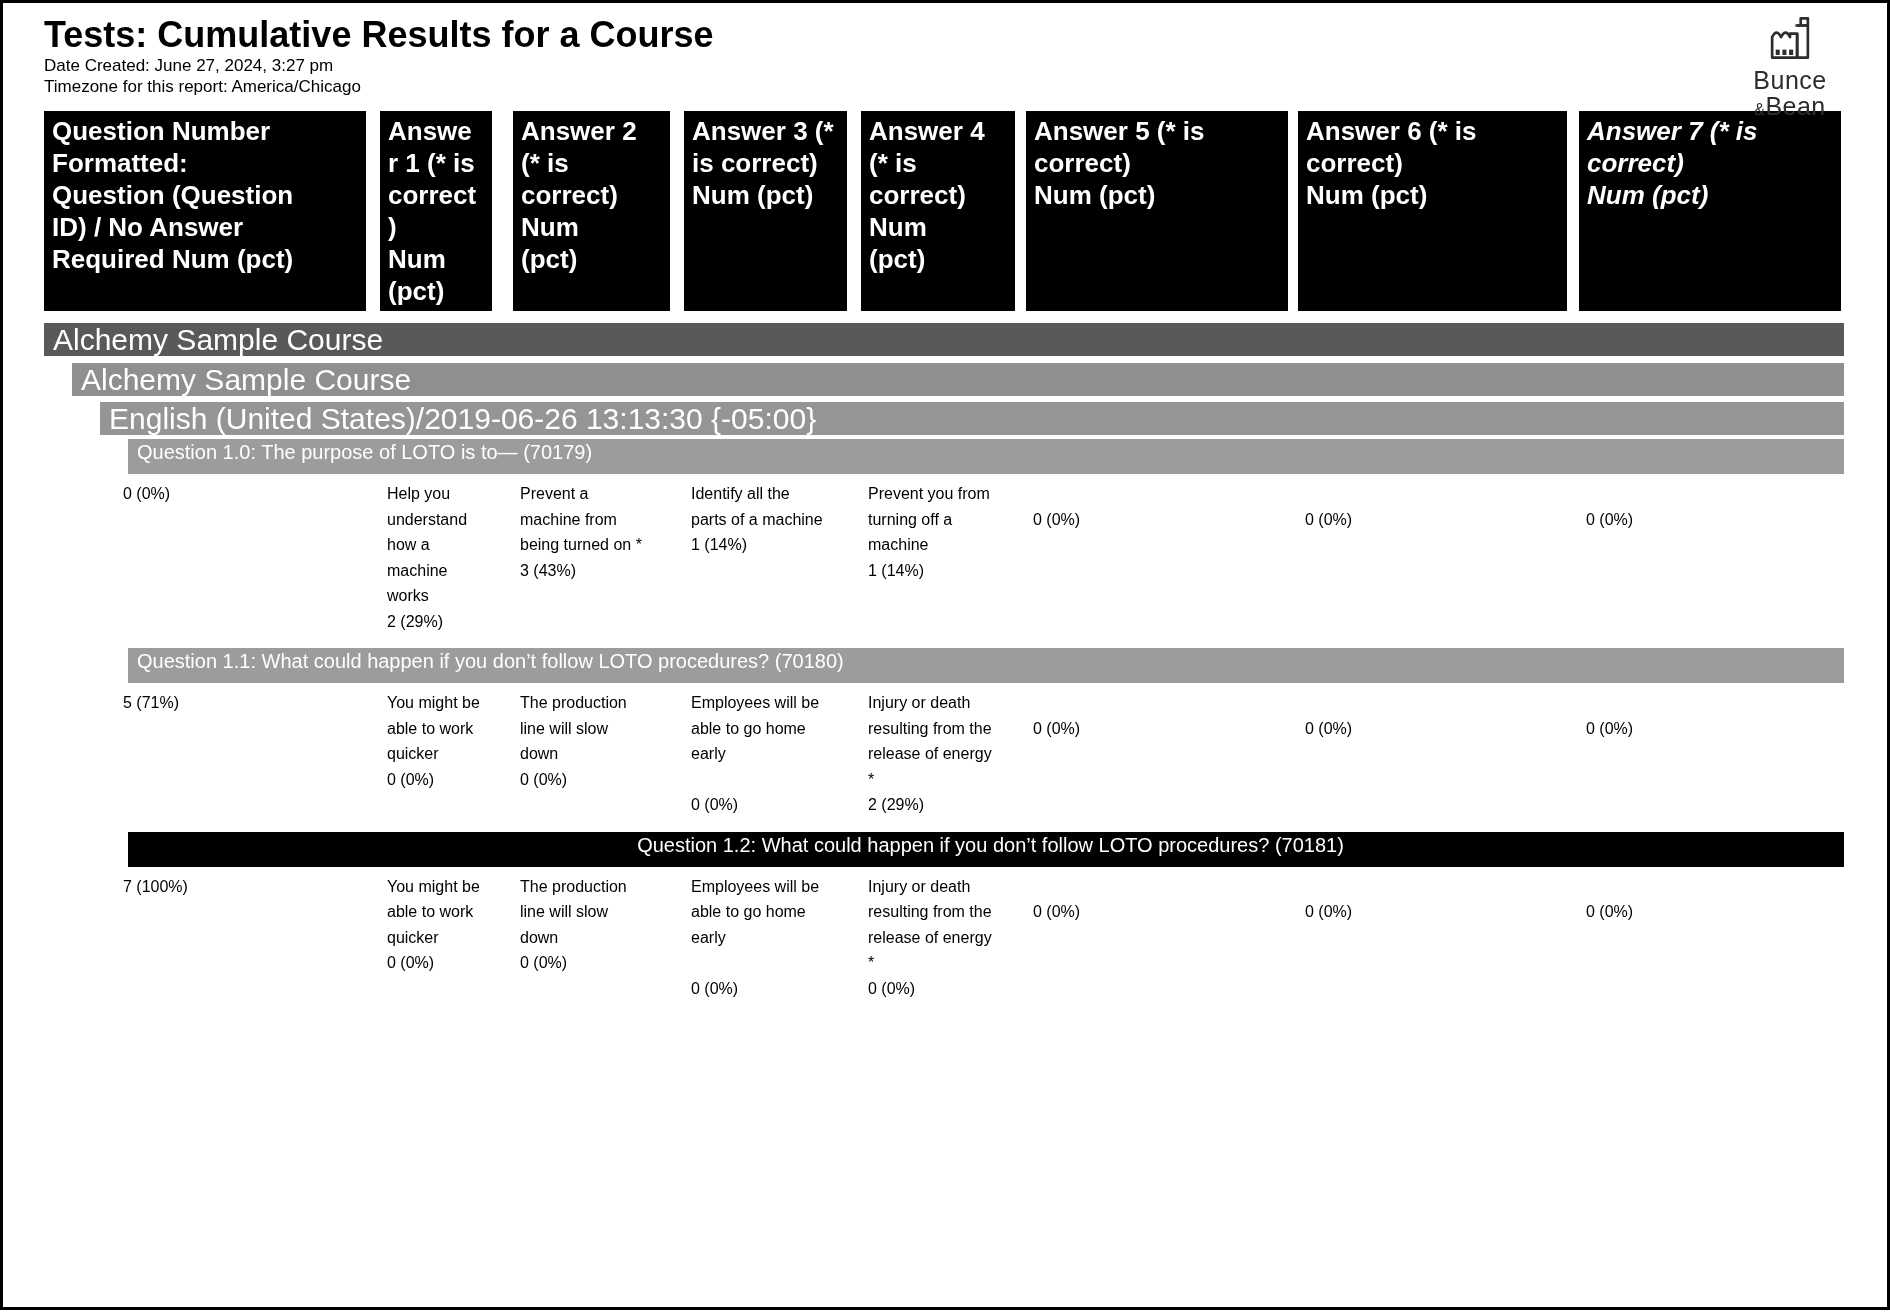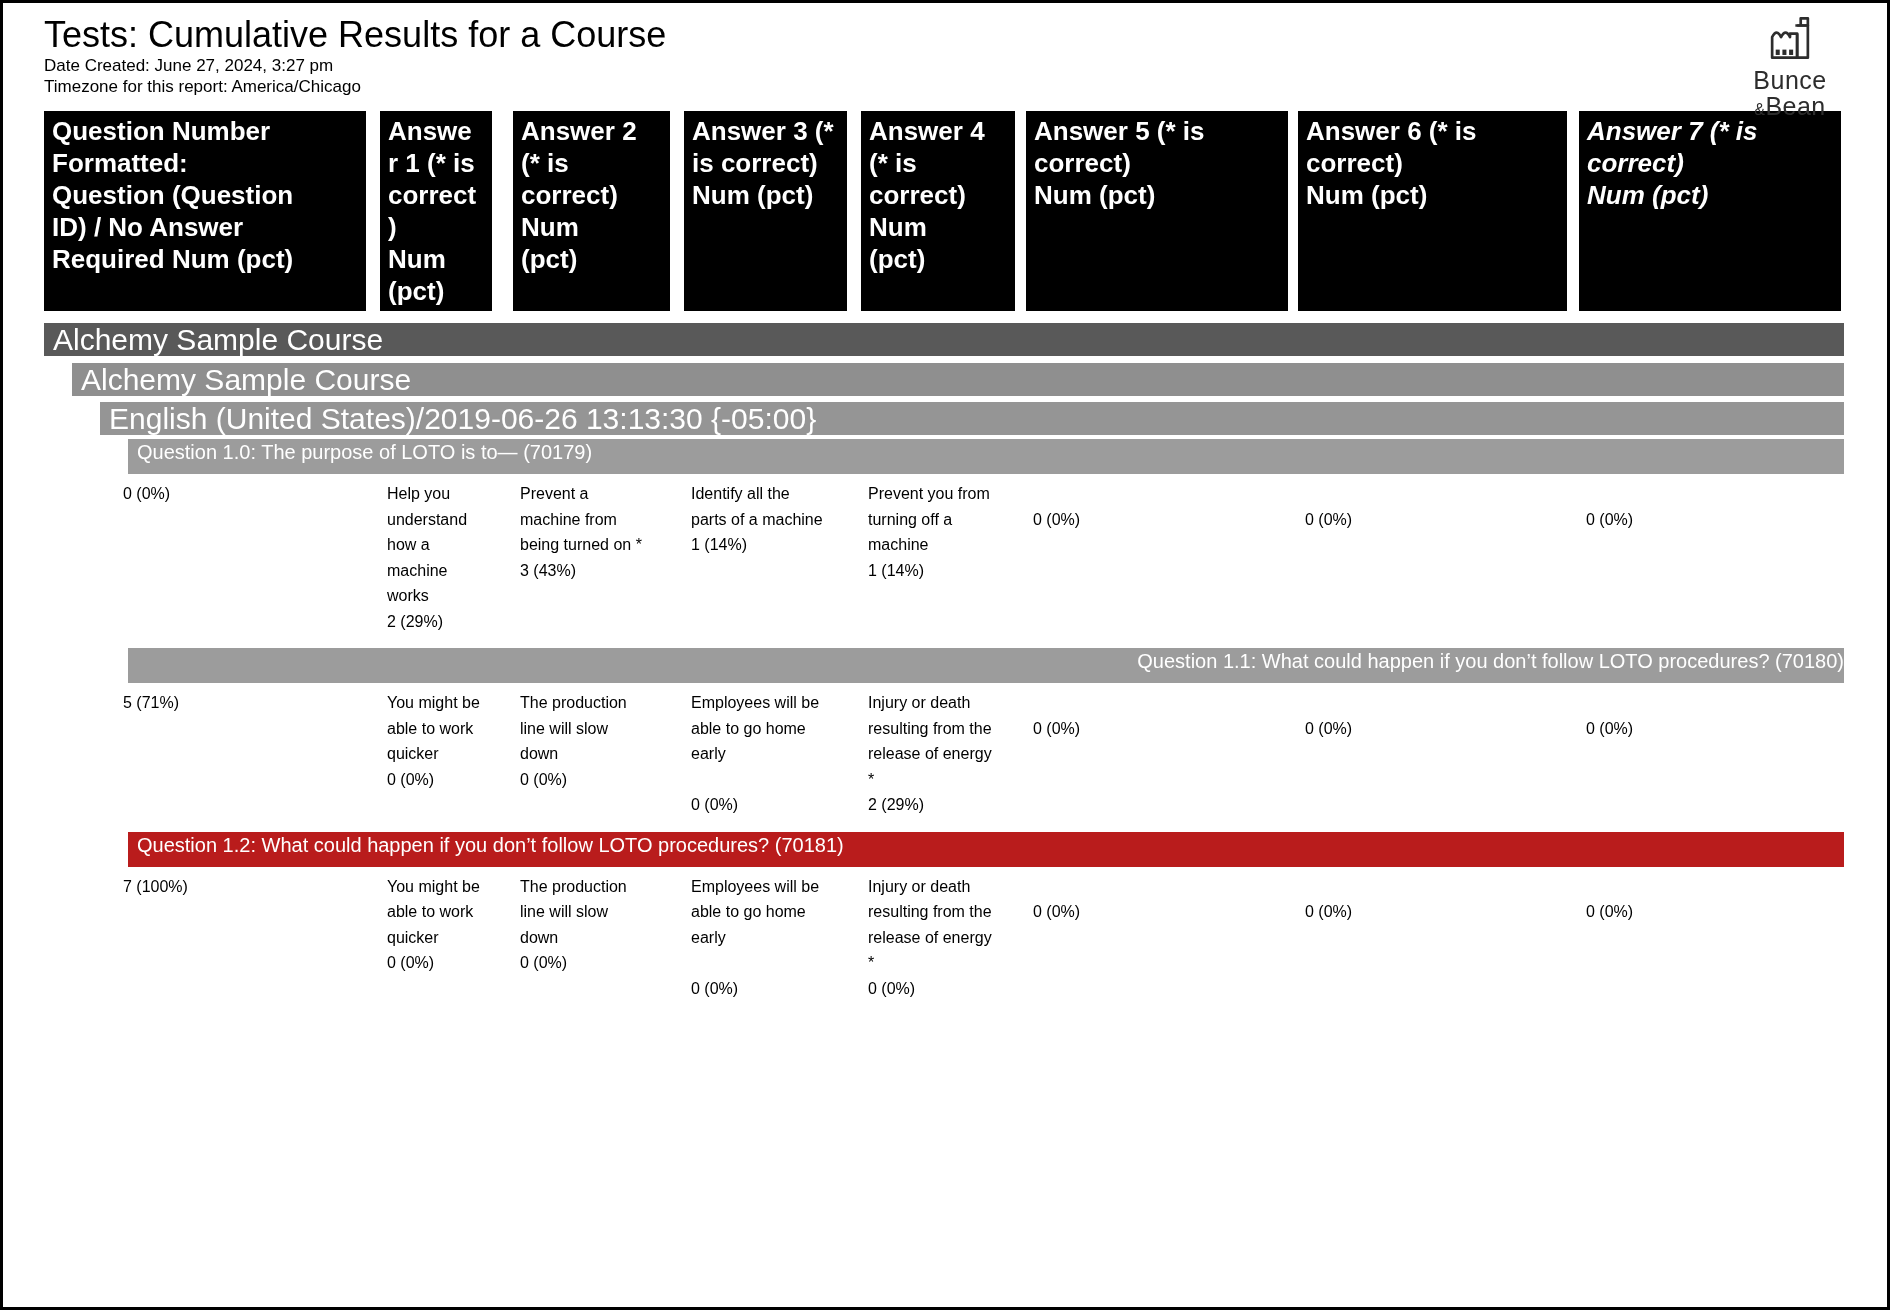--- a/index.html
+++ b/index.html
@@ -1,19 +1,19 @@
 <!DOCTYPE html>
 <html><head>
 <meta charset="utf-8">
 <style>
   html,body{margin:0;padding:0;background:#fff;font-family:"Liberation Sans","DejaVu Sans",sans-serif;}
   .page{position:relative;width:1890px;height:1310px;border:3px solid #000;box-sizing:border-box;background:#fff;overflow:hidden;}
   .inner{padding:12px 43px 0 41px;}
   
-  .title{font-size:36px;line-height:40px;font-weight:normal;color:#000;margin:0;}
+  .title{font-size:36px;line-height:40px;font-weight:bold;color:#000;margin:0;}
   .meta{font-size:17px;line-height:21px;color:#000;}
   .logo{position:absolute;top:10px;right:42px;width:110px;text-align:center;color:#2d2d2d;}
   .logo .brand1{font-size:25px;line-height:26px;letter-spacing:.5px;}
   .logo .brand2{font-size:25px;line-height:26px;letter-spacing:.5px;}
   .logo .amp{font-size:16px;}
   
   .grid{display:grid;grid-template-columns:336px 133px 171px 177px 165px 272px 281px 262px;}
   .thead{margin-top:14px;}
   .hc{background:#000;color:#fff;font-weight:bold;font-size:26px;line-height:32px;
       padding:4px 8px;box-sizing:border-box;height:200px;white-space:pre-line;overflow-wrap:break-word;}
@@ -121,21 +121,21 @@
           </div>
           <div class="cell dc7">
             <div class="atext"></div>
             <div class="anum">0 (0%)</div>
           </div>
           <div class="cell dc8">
             <div class="atext"></div>
             <div class="anum">0 (0%)</div>
           </div>
         </div>
-        <div class="qbar" style="background: rgb(156, 156, 156); text-align: right;">Question 1.1: What could happen if you don’t follow LOTO procedures? (70180)</div>
+        <div class="qbar" style="background: rgb(156, 156, 156);">Question 1.1: What could happen if you don’t follow LOTO procedures? (70180)</div>
         <div class="grid row">
           <div class="cell dc1">
             <div class="anum">5 (71%)</div>
           </div>
           <div class="cell dc2">
             <div class="atext">You might be able to work quicker</div>
             <div class="anum">0 (0%)</div>
           </div>
           <div class="cell dc3">
             <div class="atext">The production line will slow down</div>
@@ -156,21 +156,21 @@
           </div>
           <div class="cell dc7">
             <div class="atext"></div>
             <div class="anum">0 (0%)</div>
           </div>
           <div class="cell dc8">
             <div class="atext"></div>
             <div class="anum">0 (0%)</div>
           </div>
         </div>
-        <div class="qbar" style="background: #b91c1c;">Question 1.2: What could happen if you don’t follow LOTO procedures? (70181)</div>
+        <div class="qbar" style="background: #000000; text-align: center;">Question 1.2: What could happen if you don’t follow LOTO procedures? (70181)</div>
         <div class="grid row">
           <div class="cell dc1">
             <div class="anum">7 (100%)</div>
           </div>
           <div class="cell dc2">
             <div class="atext">You might be able to work quicker</div>
             <div class="anum">0 (0%)</div>
           </div>
           <div class="cell dc3">
             <div class="atext">The production line will slow down</div>

